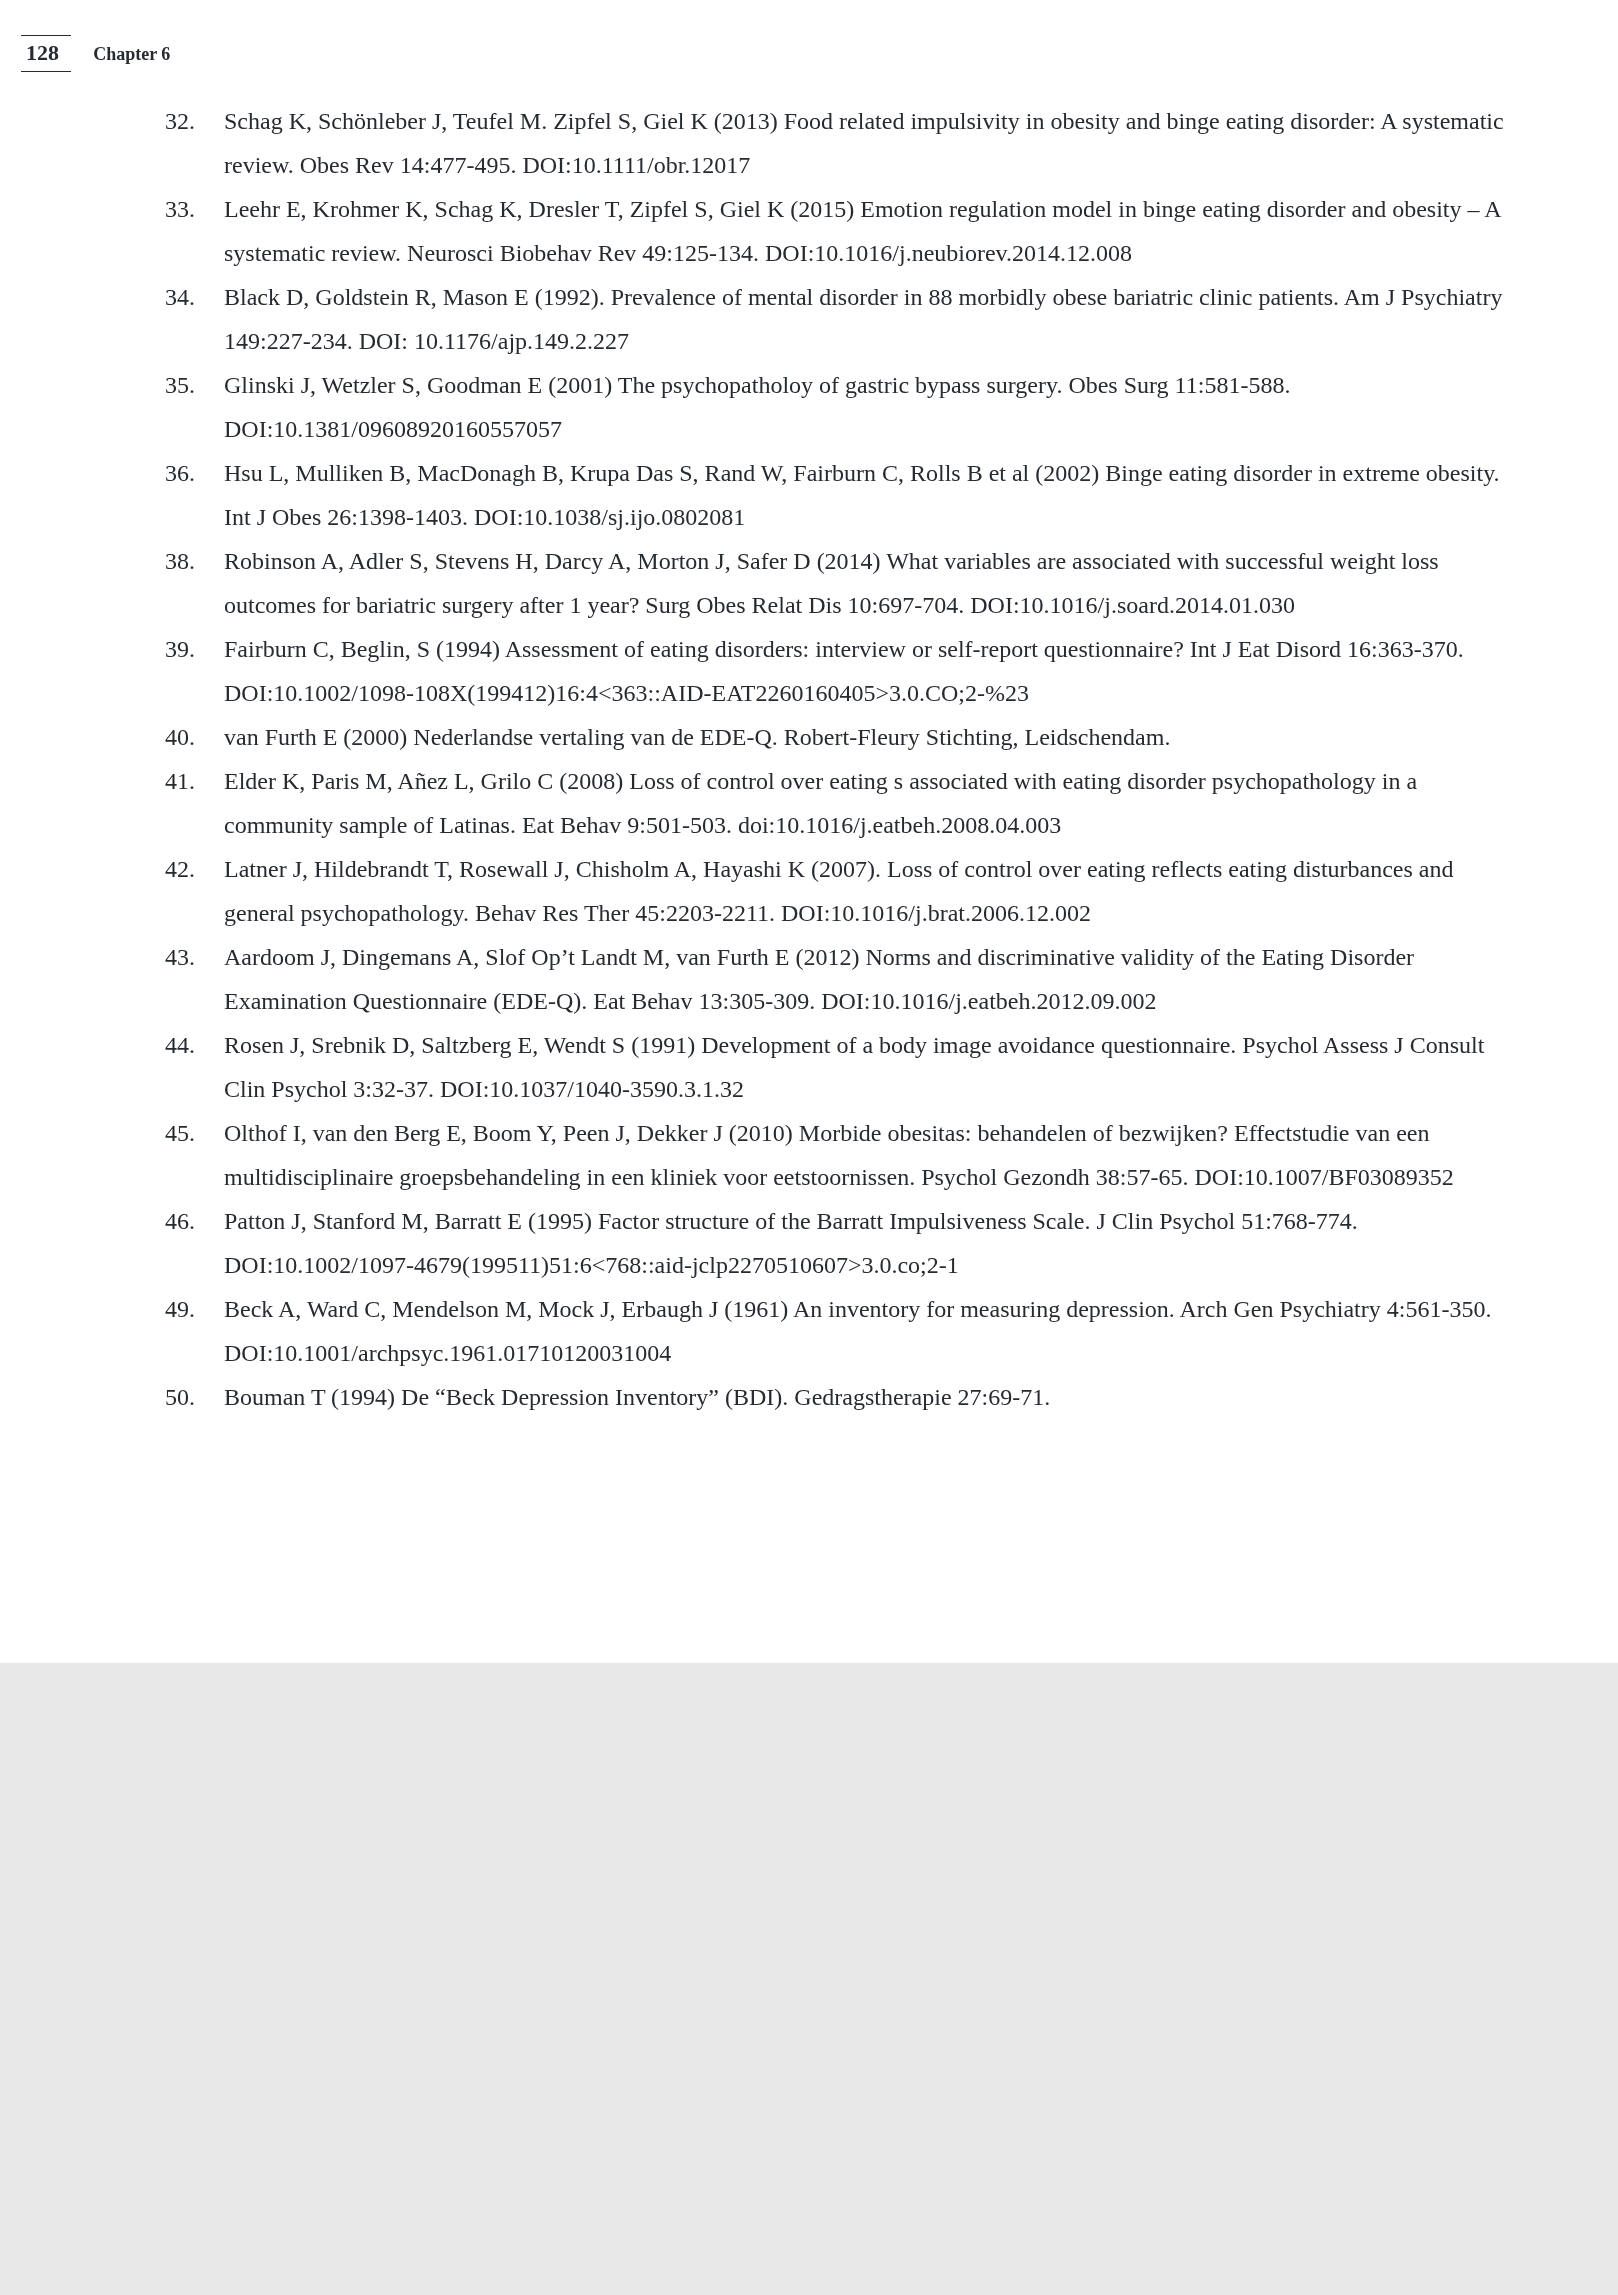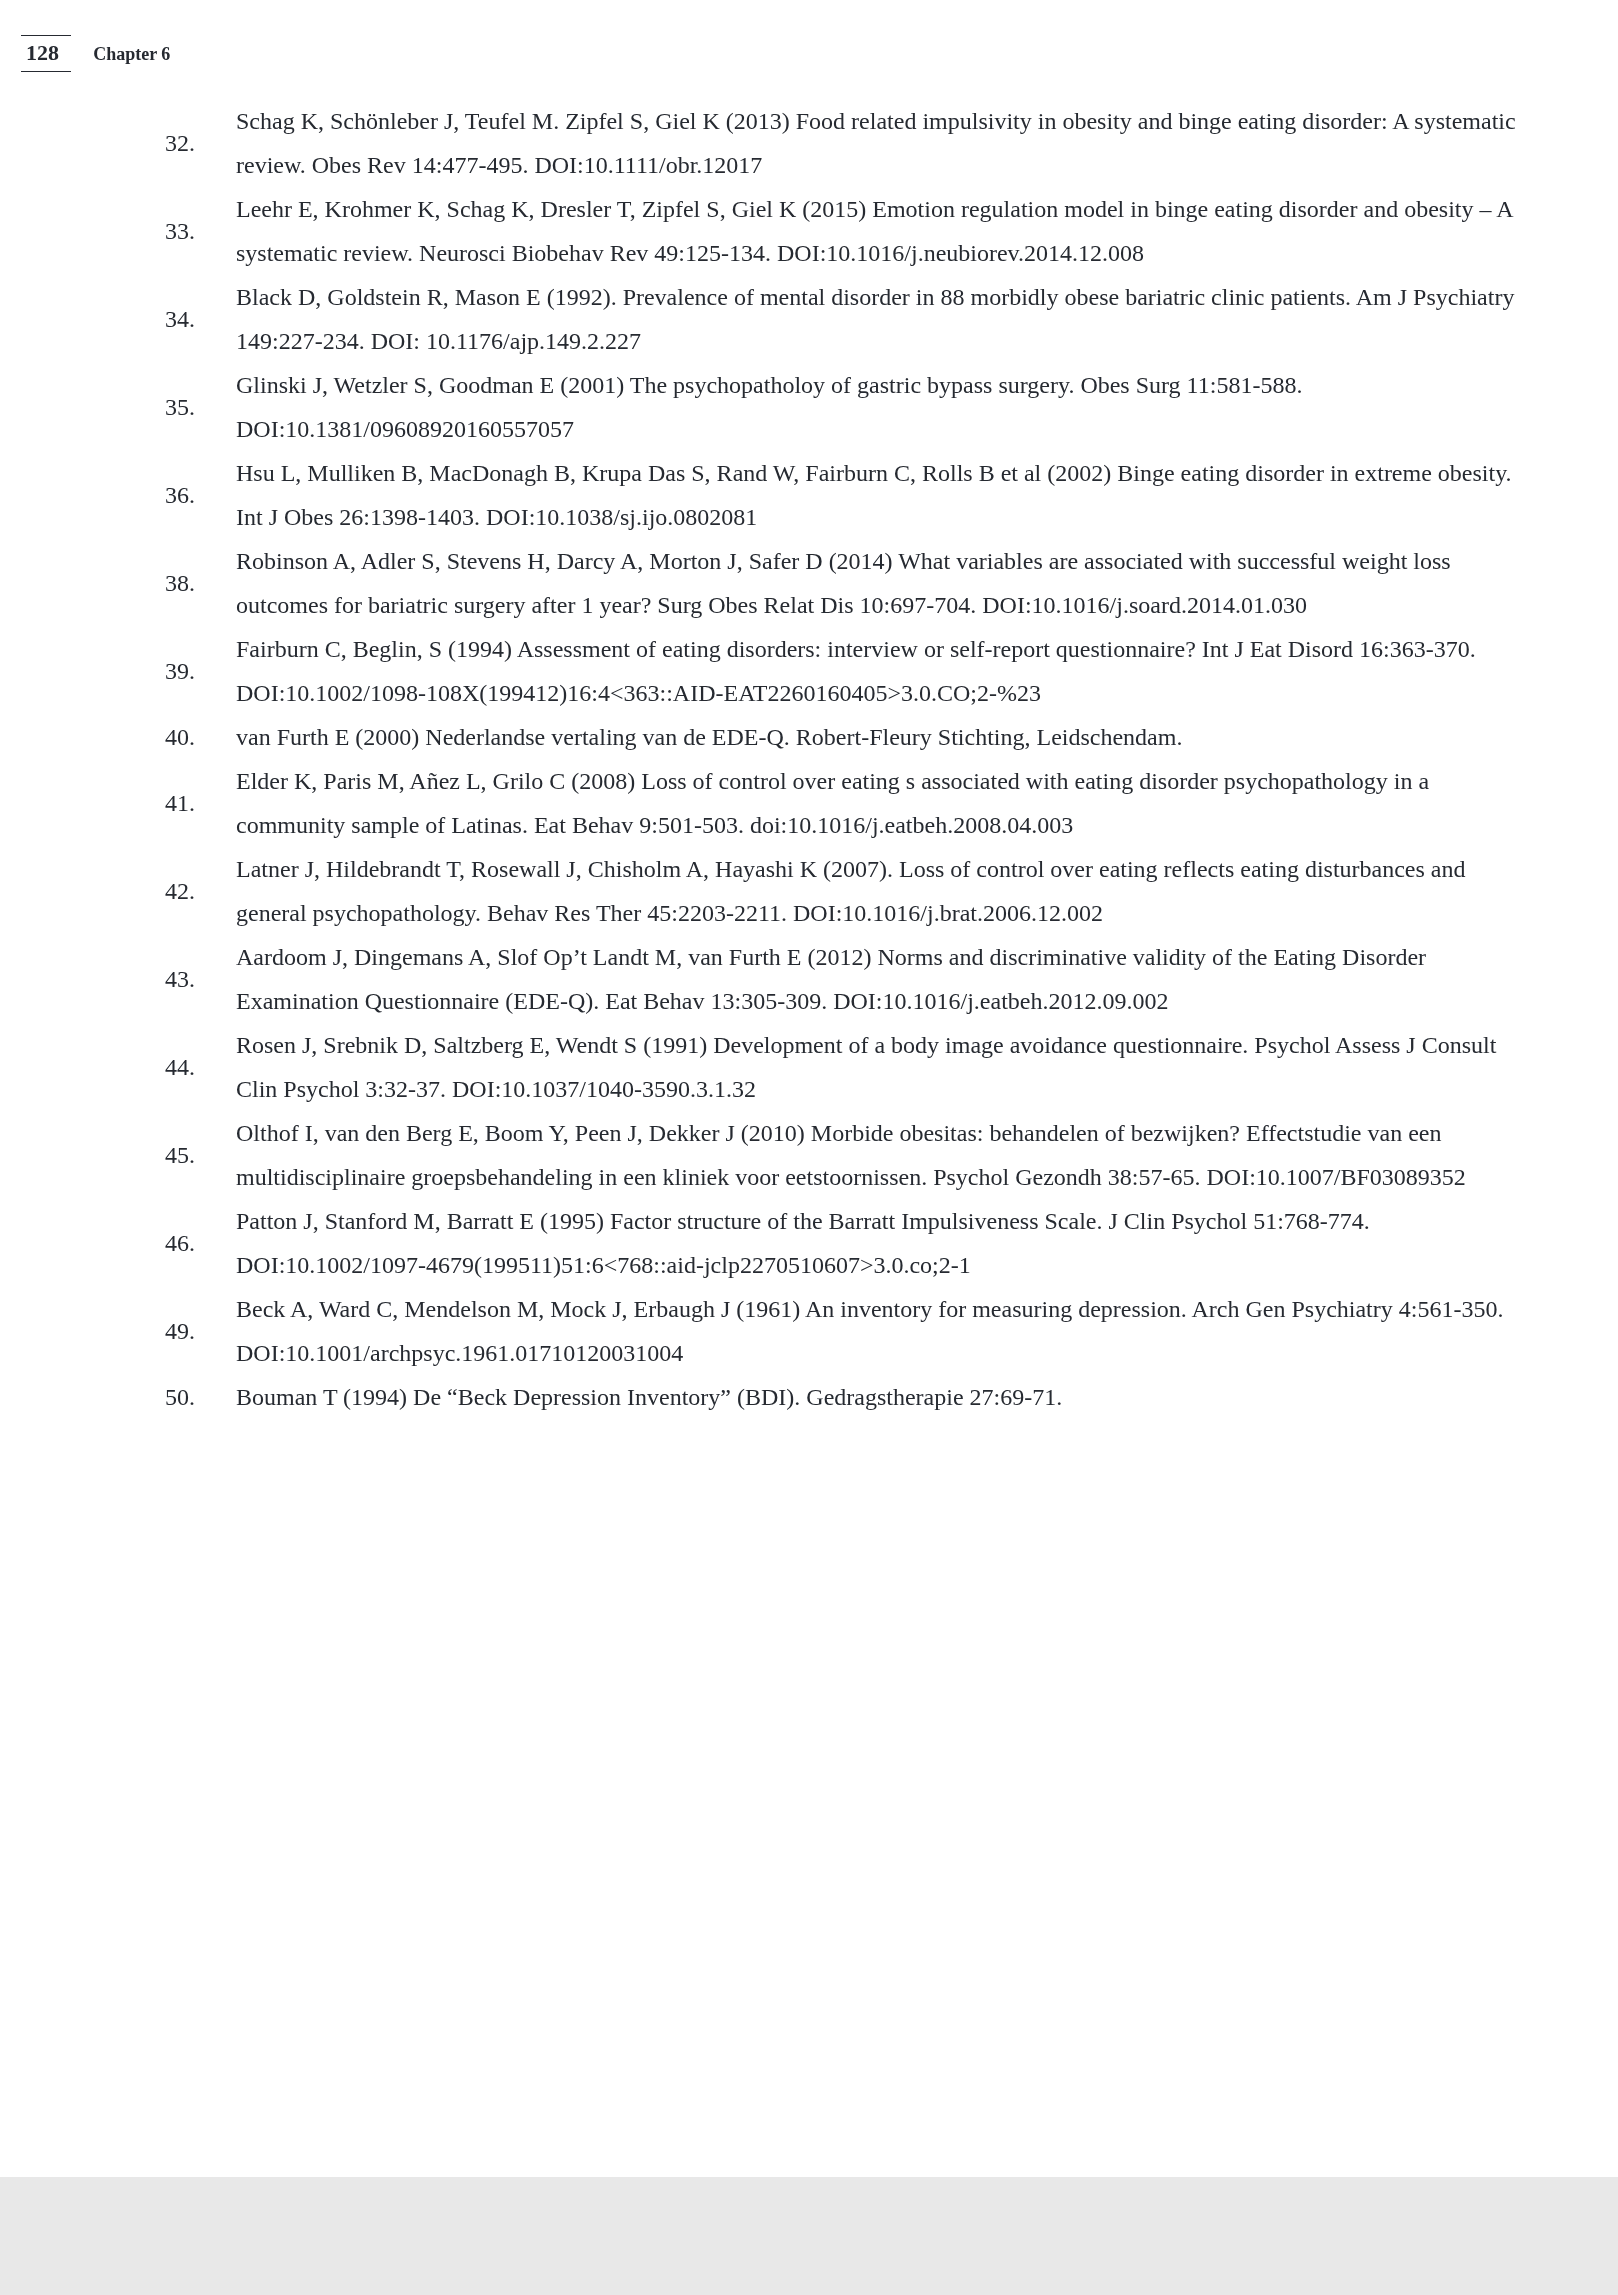--- a/index.html
+++ b/index.html
@@ -1,20 +1,20 @@
 <!DOCTYPE html>
 <html style="font-size:12.2px"><head>
 <meta charset="utf-8">
 <style>
   * { margin: 0; padding: 0; box-sizing: border-box; }
   html, body { background: #e8e8e8; }
   .page {
     position: relative;
     width: 1618px;
-    height: 2177px;
+    height: 1663px;
     margin: 0 auto;
     background: #ffffff;
     font-family: "Liberation Serif", "DejaVu Serif", serif;
     color: #262a31;
     overflow: hidden;
   }
   .page-header {
     position: absolute;
     top: 35px;
     left: 21.4px;
@@ -35,22 +35,21 @@
     font-size: 18px;
   }
   .ref-list {
     position: absolute;
     top: 99px;
     left: 165px;
     width: 1364px;
   }
   .ref-item {
     display: flex;
-    align-items: center;
-    gap: 12px;
+    align-items: flex-start;
   }
   .ref-num {
     flex: 0 0 51px;
     font-size: 24px;
     line-height: 44px;
   }
   .ref-text {
     flex: 1;
     font-size: 24px;
     line-height: 44px;

